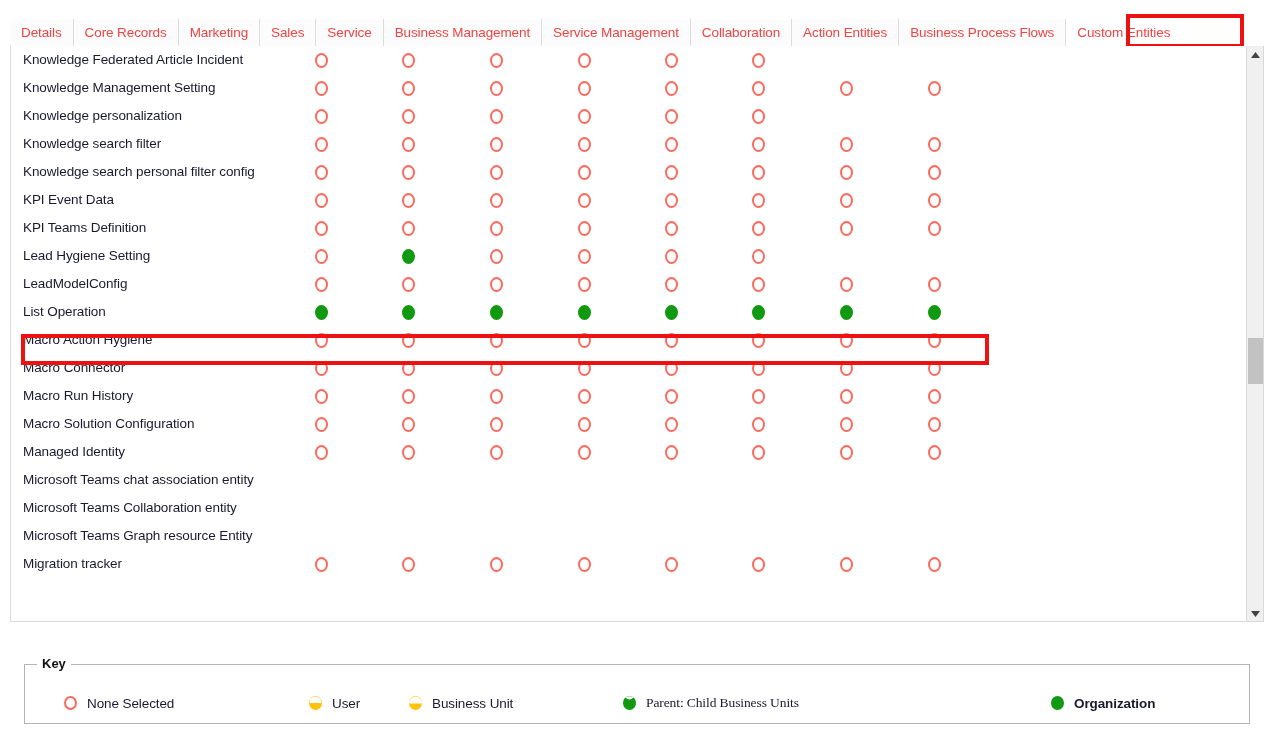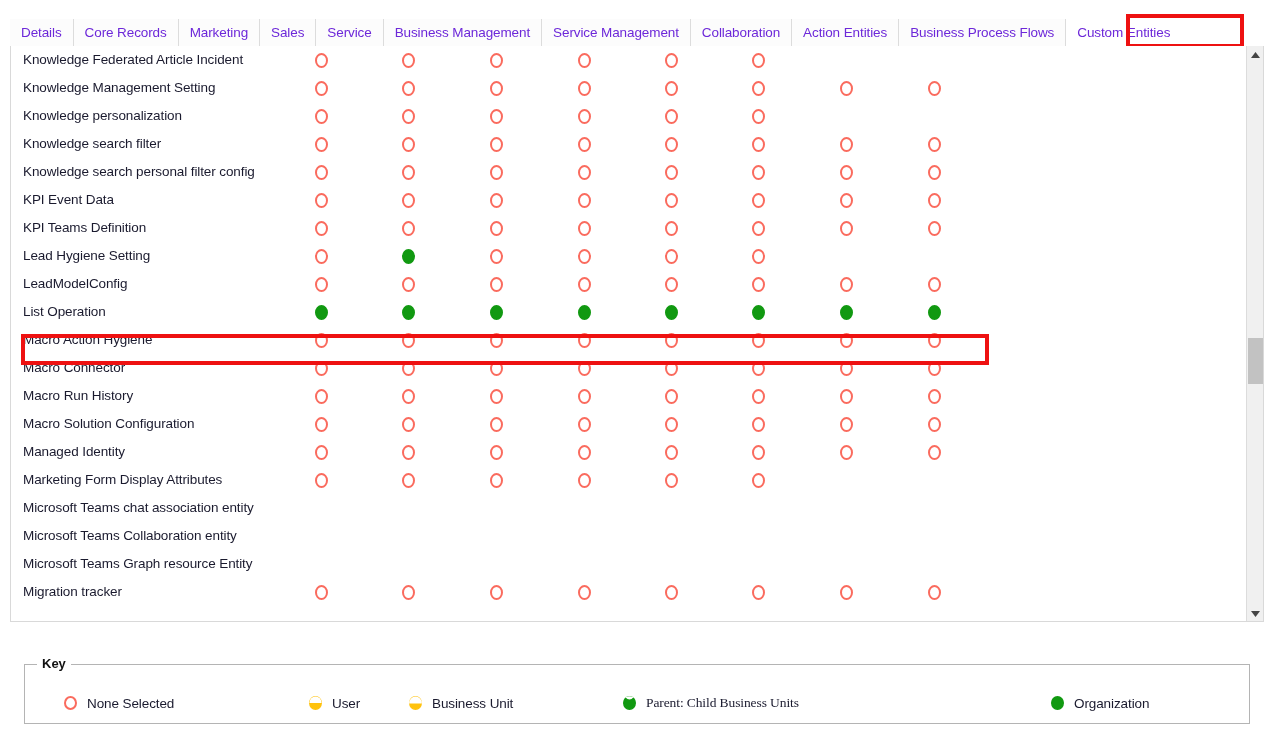--- a/index.html
+++ b/index.html
@@ -28,21 +28,21 @@
     align-items: stretch;
     background: #ffffff;
     box-sizing: border-box;
   }
   .tab {
     display: flex;
     align-items: center;
     justify-content: center;
     padding: 0 11px;
     font-size: 13.5px;
-    color: #6d28d9;
+    color: #ef4444;
     background: #fcfcfc;
     border-right: 1px solid #dcdcdc;
     white-space: nowrap;
     box-sizing: border-box;
     letter-spacing: -0.1px;
   }
   .tab.selected {
     background: #ffffff;
     border-right: none;
     font-weight: 400;
@@ -634,47 +634,20 @@
             <div class="mark none"></div>
           </div>
           <div class="cell" style="left: 825px;">
             <div class="mark none"></div>
           </div>
           <div class="cell" style="left: 913px;">
             <div class="mark none"></div>
           </div>
         </div>
         <div class="row">
-          <div class="row-label">Marketing Form Display Attributes</div>
-          <div class="cell" style="left: 300px;">
-            <div class="mark none"></div>
-          </div>
-          <div class="cell" style="left: 387px;">
-            <div class="mark none"></div>
-          </div>
-          <div class="cell" style="left: 475px;">
-            <div class="mark none"></div>
-          </div>
-          <div class="cell" style="left: 563px;">
-            <div class="mark none"></div>
-          </div>
-          <div class="cell" style="left: 650px;">
-            <div class="mark none"></div>
-          </div>
-          <div class="cell" style="left: 737px;">
-            <div class="mark none"></div>
-          </div>
-          <div class="cell" style="left: 825px;">
-            <div class="mark empty"></div>
-          </div>
-          <div class="cell" style="left: 913px;">
-            <div class="mark empty"></div>
-          </div>
-        </div>
-        <div class="row">
           <div class="row-label">Microsoft Teams chat association entity</div>
           <div class="cell" style="left: 300px;">
             <div class="mark empty"></div>
           </div>
           <div class="cell" style="left: 387px;">
             <div class="mark empty"></div>
           </div>
           <div class="cell" style="left: 475px;">
             <div class="mark empty"></div>
           </div>
@@ -825,21 +798,21 @@
         </div>
         <div class="key-item" style="left: 597px; font-family: Liberation Serif, serif;">
           <span>
             <svg width="15" height="16" viewBox="0 0 15 16" class="icon-wrap">
               <ellipse cx="7.5" cy="8" rx="5.75" ry="6.25" fill="#119911" stroke="#119911" stroke-width="1.5"></ellipse>
               <path d="M3.4 2.2 Q7.5 6.6 11.6 2.2 Q7.5 0.3 3.4 2.2 Z" fill="#ffffff"></path>
             </svg>
           </span>
           <span class="label">Parent: Child Business Units</span>
         </div>
-        <div class="key-item" style="left: 1025px;">
+        <div class="key-item" style="left: 1025px; font-weight: bold;">
           <span>
             <svg width="15" height="16" viewBox="0 0 15 16" class="icon-wrap">
               <ellipse cx="7.5" cy="8" rx="5.75" ry="6.25" fill="#119911" stroke="#119911" stroke-width="1.5"></ellipse>
             </svg>
           </span>
           <span class="label">Organization</span>
         </div>
       </div>
   </div>
 

